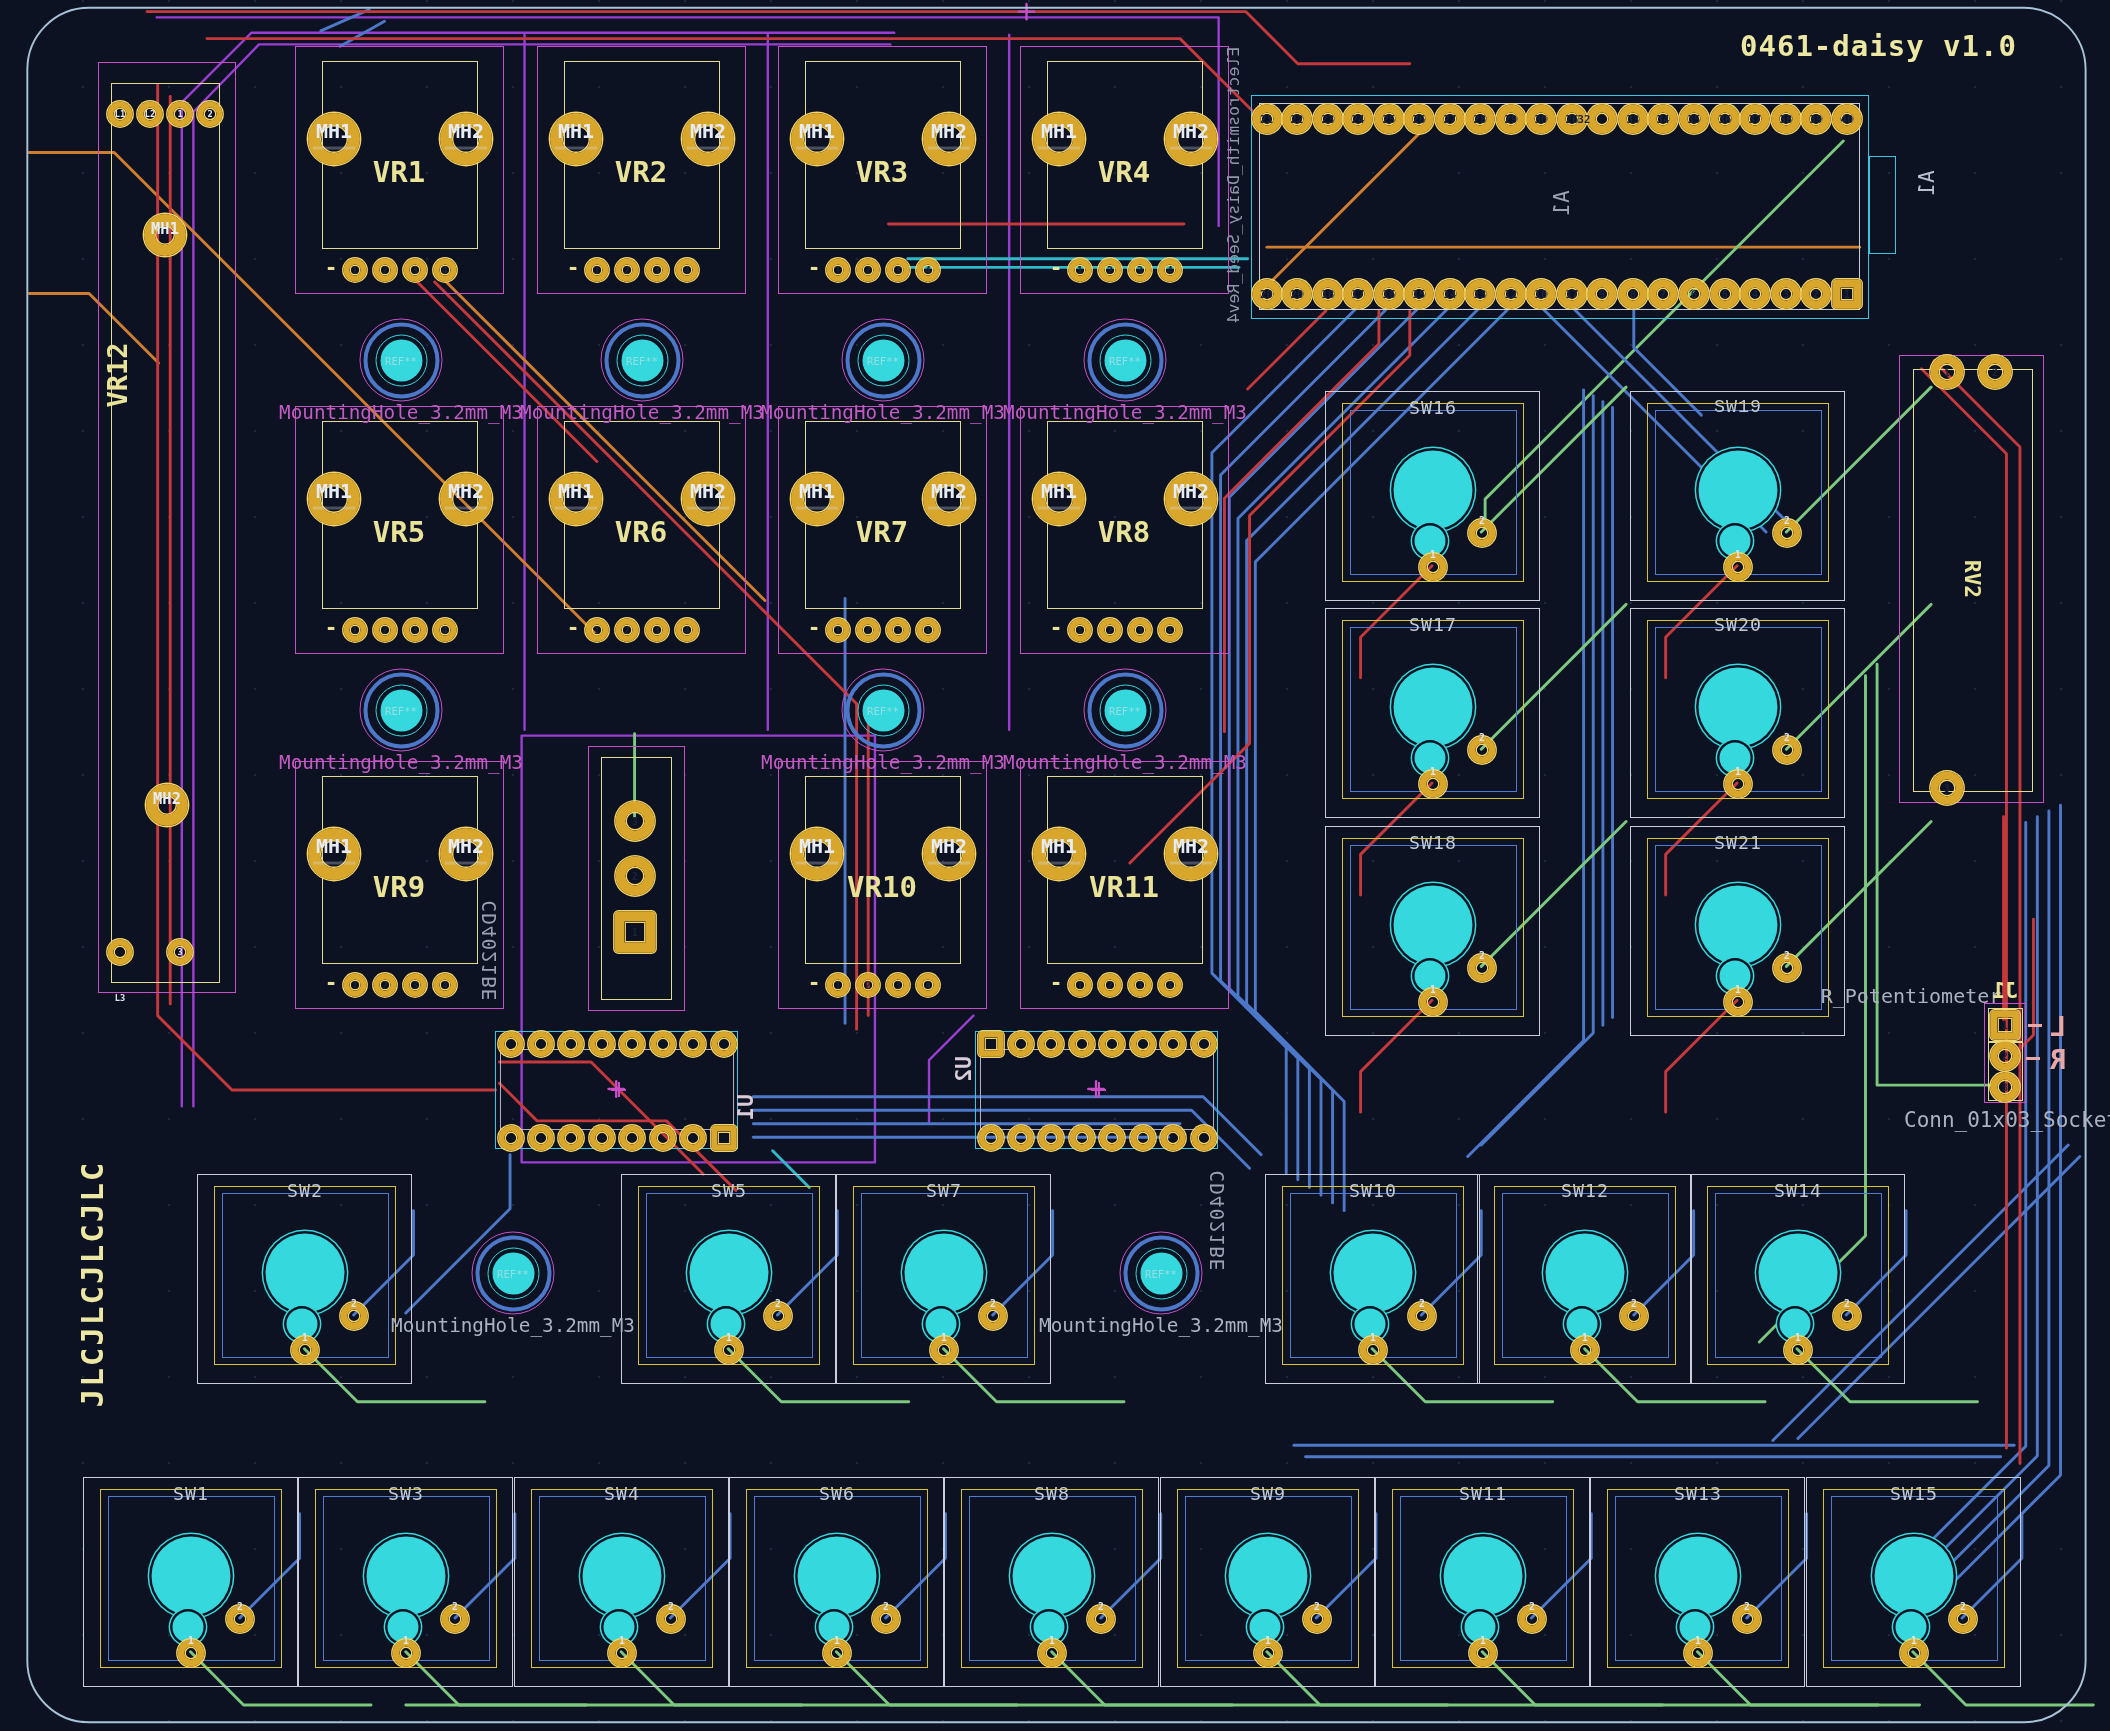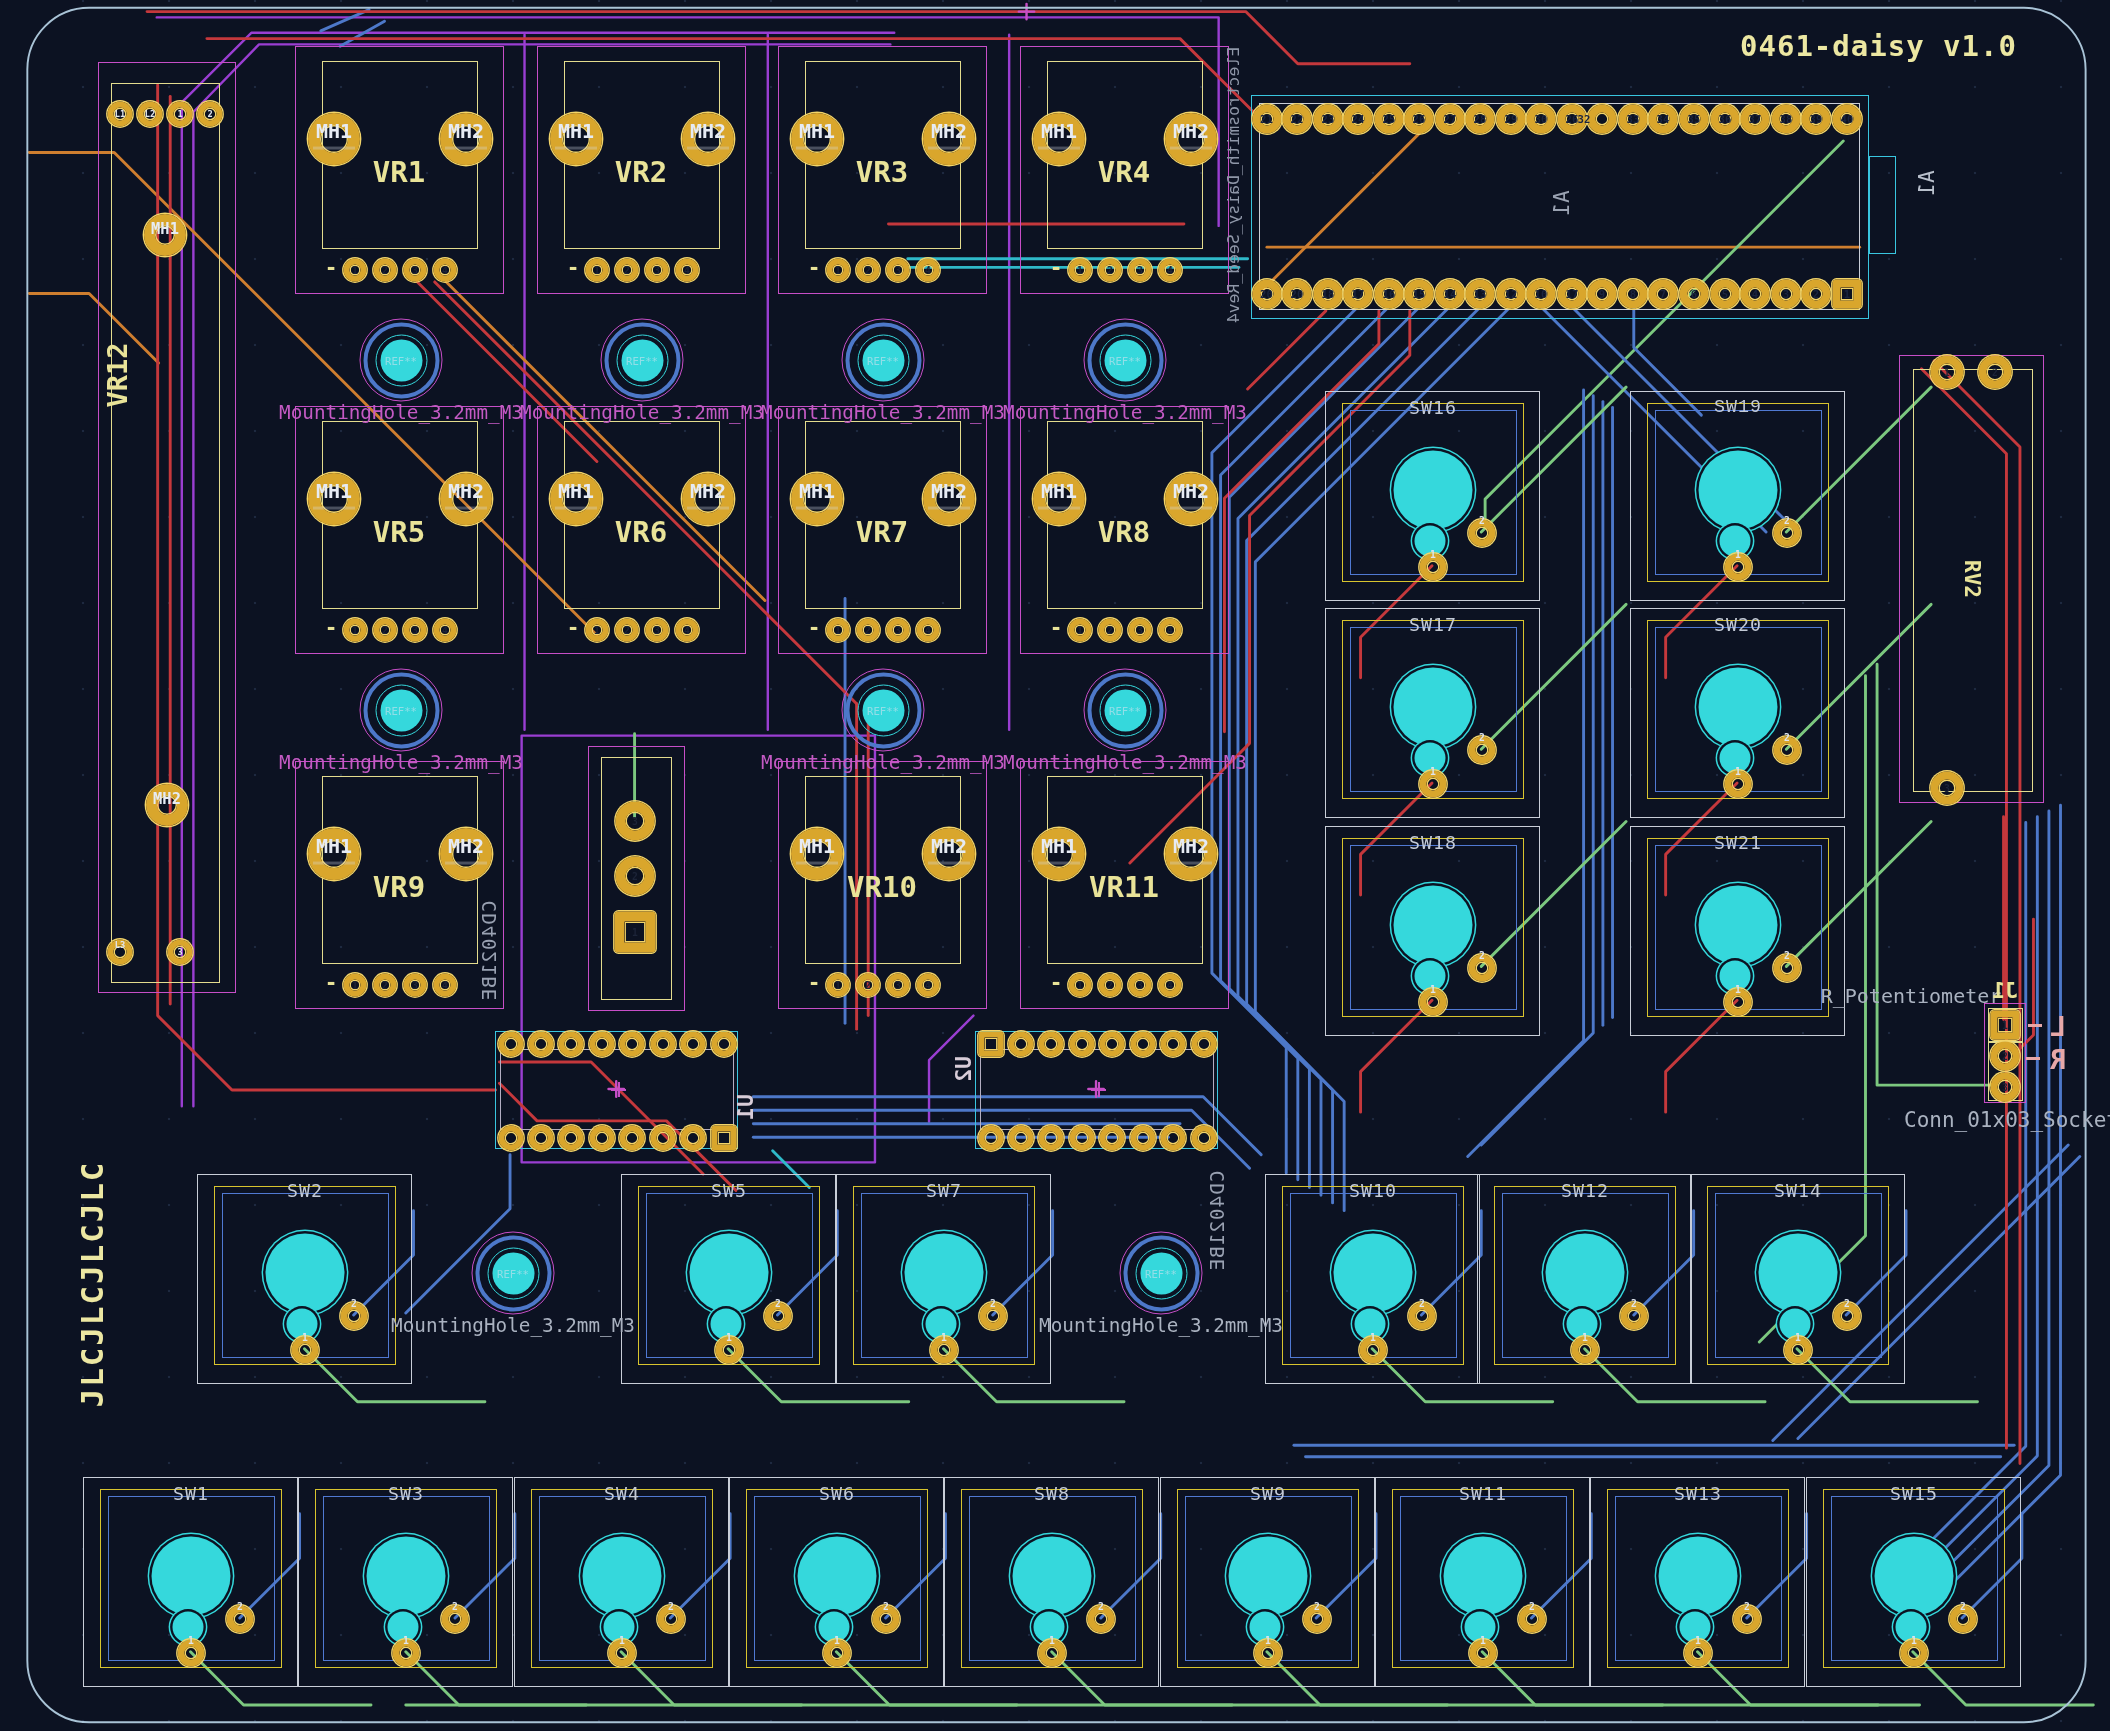--- a/index.html
+++ b/index.html
@@ -858,21 +858,21 @@
         <div class="abs cen wdigit8" style="left: 51px; top: 51px;">L2</div>
         <div class="abs pad" style="left: 81px; top: 51px; width: 25px; height: 25px; border-width: 6.8px;"></div>
         <div class="abs cen wdigit8" style="left: 81px; top: 51px;">1</div>
         <div class="abs pad" style="left: 111px; top: 51px; width: 25px; height: 25px; border-width: 6.8px;"></div>
         <div class="abs cen wdigit8" style="left: 111px; top: 51px;">2</div>
         <div class="abs pad" style="left: 66px; top: 172px; width: 42px; height: 42px; border-width: 11.6px;"></div>
         <div class="abs cen mhtext s16" style="left: 66px; top: 166px;">MH1</div>
         <div class="abs pad" style="left: 68px; top: 742px; width: 42px; height: 42px; border-width: 11.6px;"></div>
         <div class="abs cen mhtext s16" style="left: 68px; top: 736px;">MH2</div>
         <div class="abs pad" style="left: 21px; top: 889px; width: 25px; height: 25px; border-width: 6.8px;"></div>
-        <div class="abs cen wdigit8" style="left: 21px; top: 882px;">L3</div>
+        <div class="abs cen wdigit8" style="left: 21px; top: 935px;">L3</div>
         <div class="abs pad" style="left: 81px; top: 889px; width: 25px; height: 25px; border-width: 6.8px;"></div>
         <div class="abs cen wdigit8" style="left: 81px; top: 889px;">3</div>
       </div>
     </div>
 
   <div class="abs title" style="left:1740px;top:29px">0461-daisy v1.0</div>
   <div class="jlc v90" style="left:92px;top:1284px">JLCJLCJLCJLC</div>
   <div class="vrlabel v90" style="left:117px;top:375px;font-size:27px">VR12</div>
   <div class="vrlabel2 v90cw" style="left:1972px;top:579px">RV2</div>
   <div class="silkgray21 cen" style="left:1911px;top:996px">R_Potentiometer</div>

